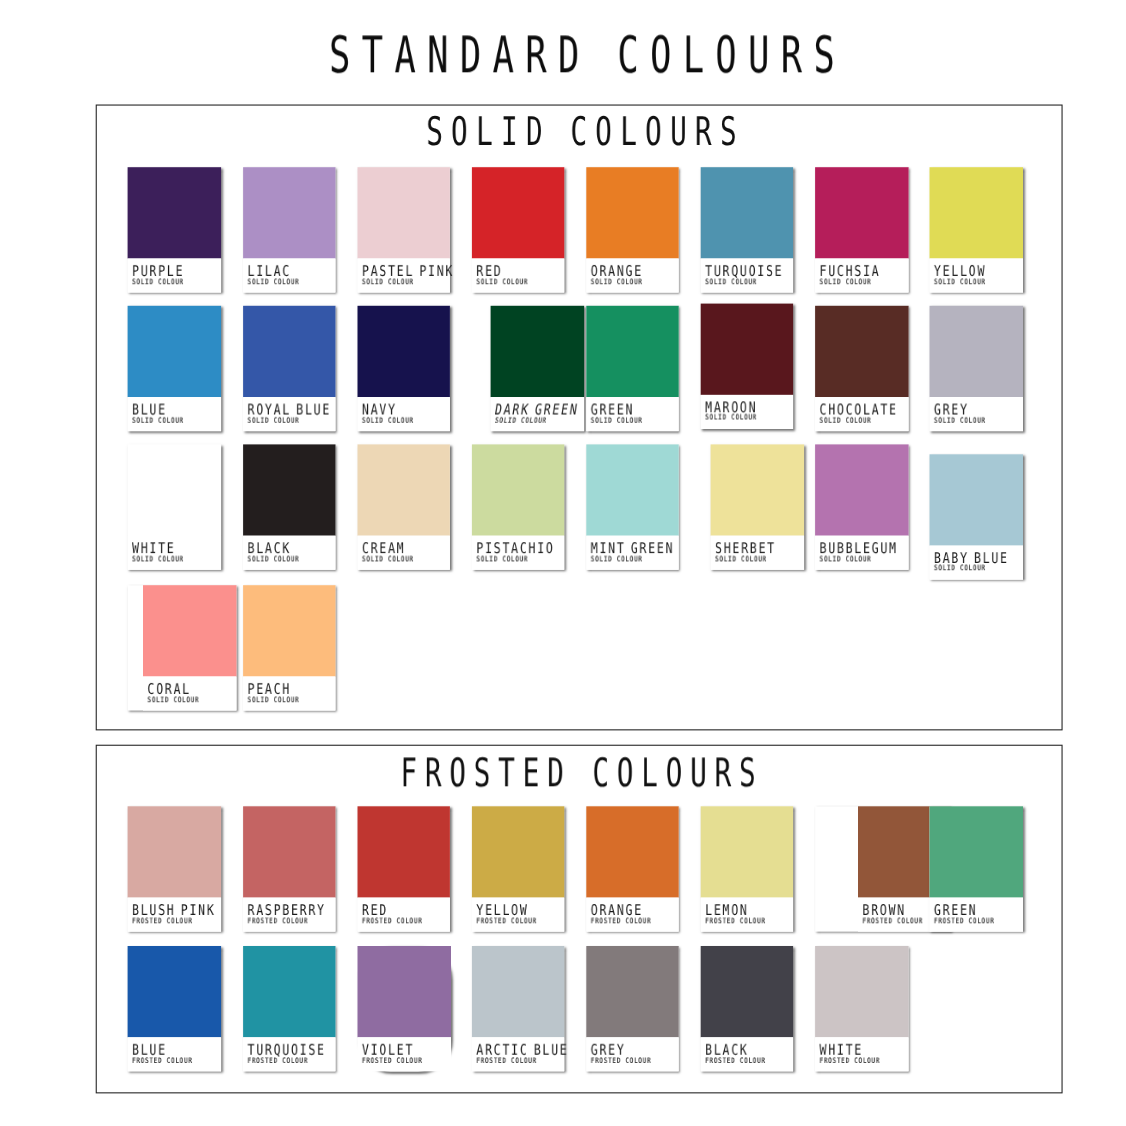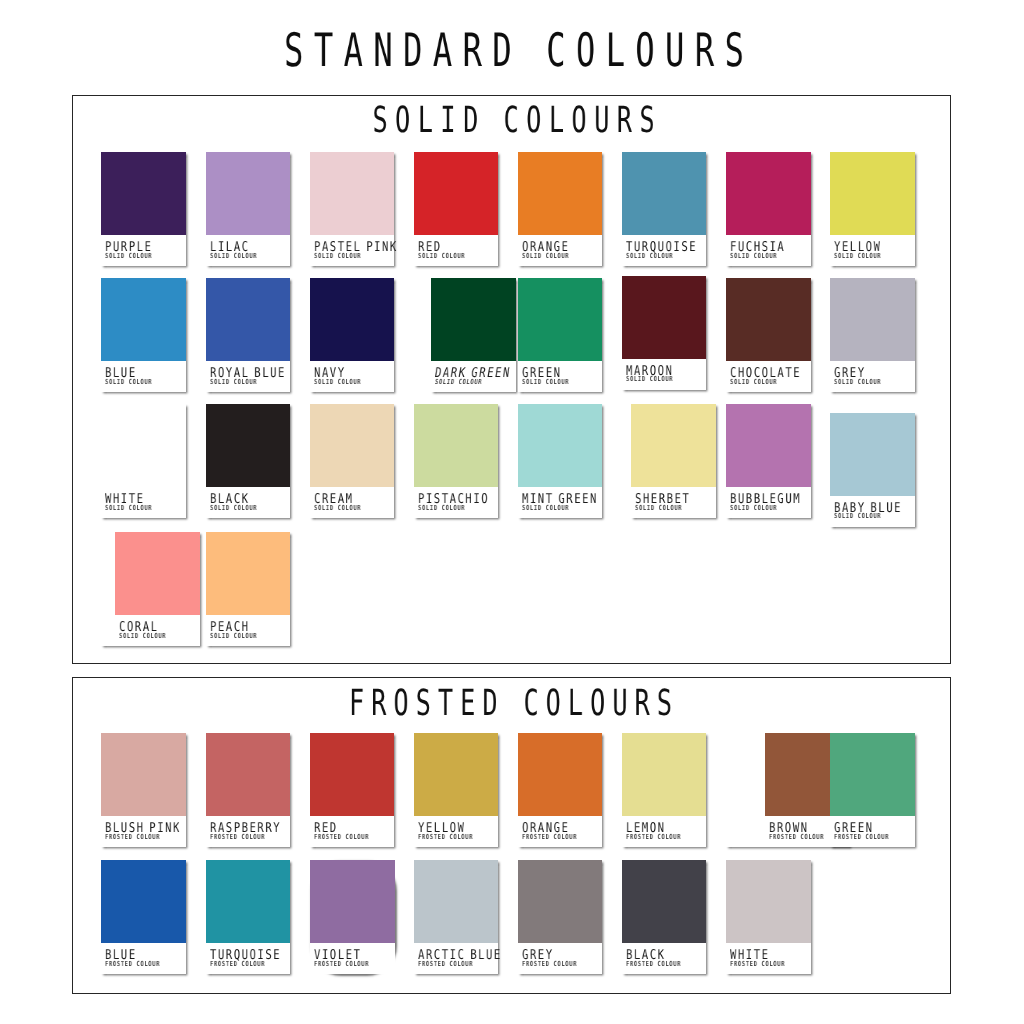--- a/index.html
+++ b/index.html
@@ -5,21 +5,21 @@
 <style>
   html,body{margin:0;padding:0;}
   body{
     width:1024px;height:1024px;background:#ffffff;
     font-family:"Liberation Sans", sans-serif;
     -webkit-font-smoothing:antialiased;
     text-rendering:geometricPrecision;
     overflow:hidden;position:relative;
   }
   *{-webkit-font-smoothing:antialiased;}
-  .page{position:absolute;inset:0;}
+  .page{position:absolute;inset:0;margin-left:15px;}
   .page-title{
     position:absolute;left:2px;top:23px;width:1024px;
     text-align:center;
     font-family:"DejaVu Sans Mono",monospace;
     font-weight:400;
     font-size:46px;
     letter-spacing:14.8px;
     word-spacing:-8px;
     color:#0d0d0d;
     white-space:pre;

